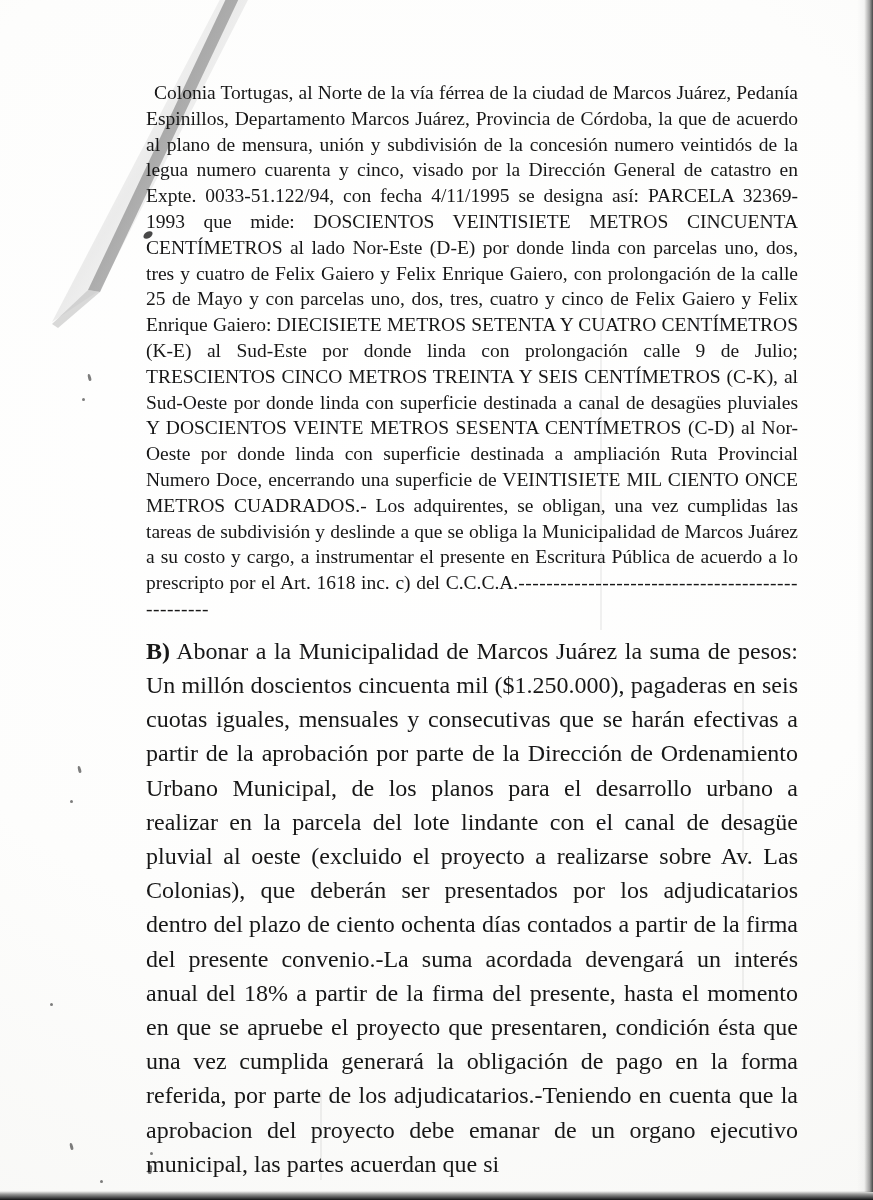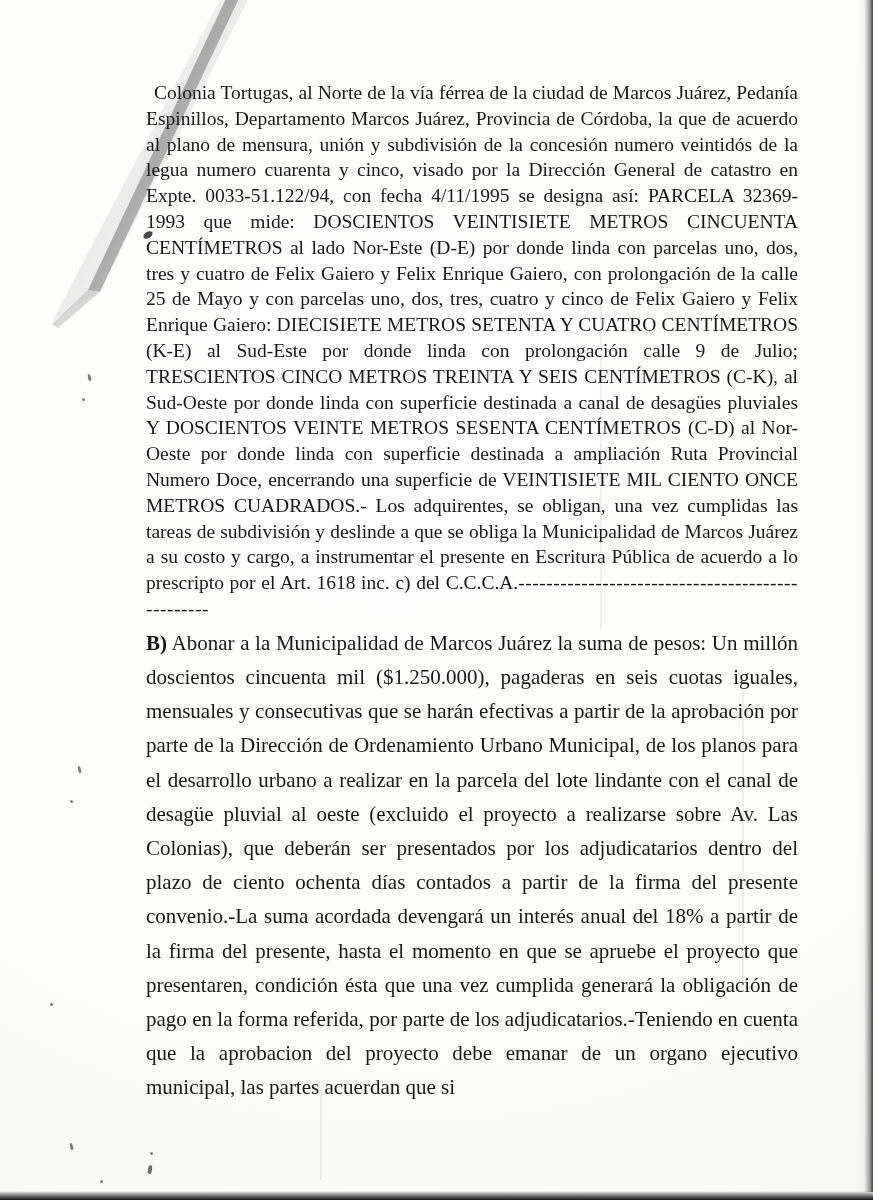--- a/index.html
+++ b/index.html
@@ -70,23 +70,23 @@
     text-align: justify;
     text-justify: inter-word;
     font-size: 19.5px;
     color: #171717;
   }
   p.para-a {
     line-height: 25.8px;
     text-indent: 8px;
   }
   p.para-b {
-    margin-top: 4px;
+    margin-top: 12px;
     line-height: 34.2px;
-    font-size: 21px;
+    font-size: 24px;
   }
   p.para-b .lead {
     font-weight: bold;
   }
   .rule-dashes {
     letter-spacing: 0.5px;
   }
 
   
   .speck {

